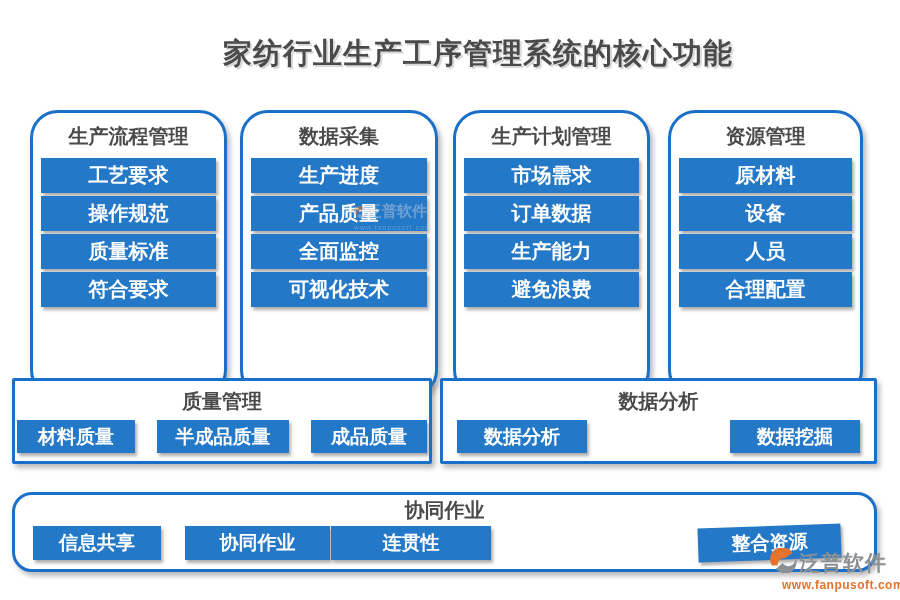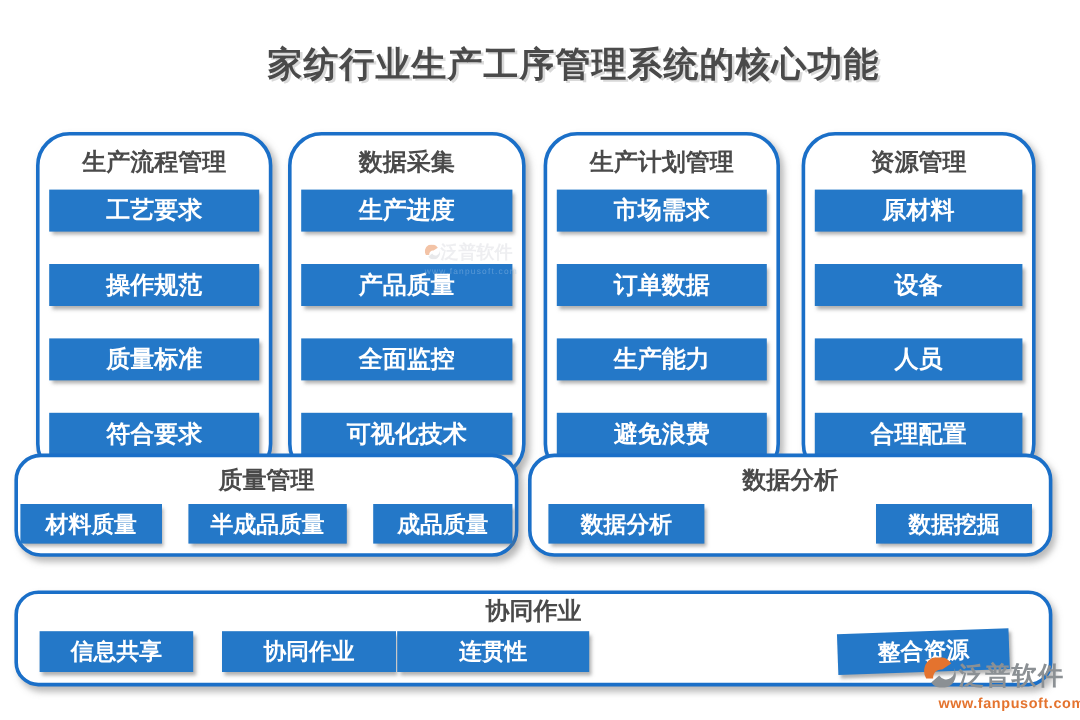--- a/index.html
+++ b/index.html
@@ -10,36 +10,36 @@
   .page-title{
     position:absolute;top:34px;left:0;width:100%;margin:0;text-align:center;
     font-family:"Liberation Serif","DejaVu Serif",serif;font-weight:bold;font-size:29px;
     color:#4a4a4a;letter-spacing:1px;text-shadow:2px 2px 0 rgba(170,170,170,0.45);padding-left:28px;
   }
   .card{
     position:absolute;background:#ffffff;border:3px solid #1a6fc8;
     box-shadow:3px 4px 5px rgba(120,120,120,0.5);box-sizing:border-box;
   }
   .card.top{top:110px;height:288px;border-radius:28px;}
-  .card.mid{top:378px;height:86px;border-radius:22px;}
+  .card.mid{top:378px;height:86px;border-radius:2px;}
   .card.bottom{top:492px;height:80px;left:12px;width:865px;border-radius:20px;}
   .card-title{
     text-align:center;font-family:"Liberation Serif","DejaVu Serif",serif;
     font-weight:bold;font-size:20px;color:#4a4a4a;
   }
   .card.top .card-title{margin-top:10px;height:27px;line-height:27px;}
   .card.mid .card-title{margin-top:8px;height:24px;line-height:24px;}
   .card.bottom .card-title{margin-top:4px;height:22px;line-height:22px;}
   .btn{
     background:#2478c8;color:#ffffff;font-weight:bold;font-size:20px;
     display:flex;align-items:center;justify-content:center;
     box-shadow:2px 3px 3px rgba(110,110,110,0.55);box-sizing:border-box;
     white-space:nowrap;
   }
-  .btn-stack{display:flex;flex-direction:column;gap:27px;margin:8px 8px 0 8px;}
+  .btn-stack{display:flex;flex-direction:column;gap:3px;margin:8px 8px 0 8px;}
   .btn-stack .btn{height:35px;}
   .btn-row{display:flex;justify-content:space-between;margin-top:7px;}
   .btn-row .btn{height:33px;font-size:19px;}
   .card.bottom .btn{position:absolute;height:34px;top:31px;font-size:19px;}
   .btn.tilt{top:26px;transform:rotate(-2deg);}
   
   .wm-inline{
     position:absolute;left:354px;top:203px;opacity:0.42;color:#d7d9de;
     font-size:15px;font-weight:bold;line-height:15px;white-space:nowrap;z-index:5;
   }

